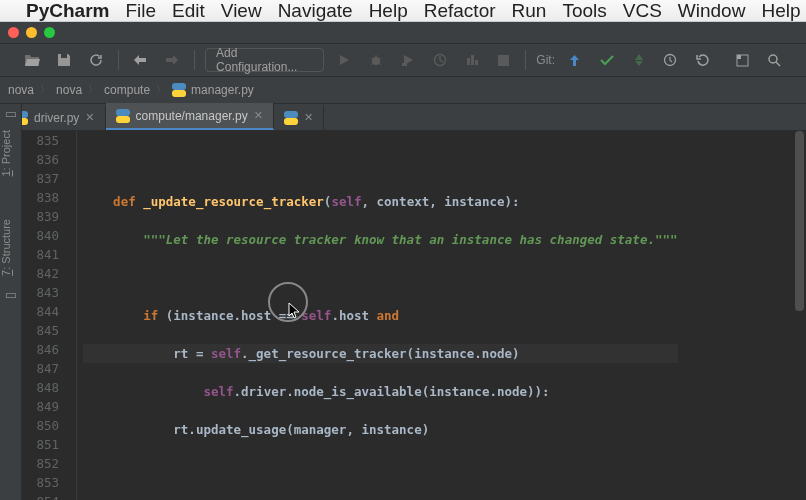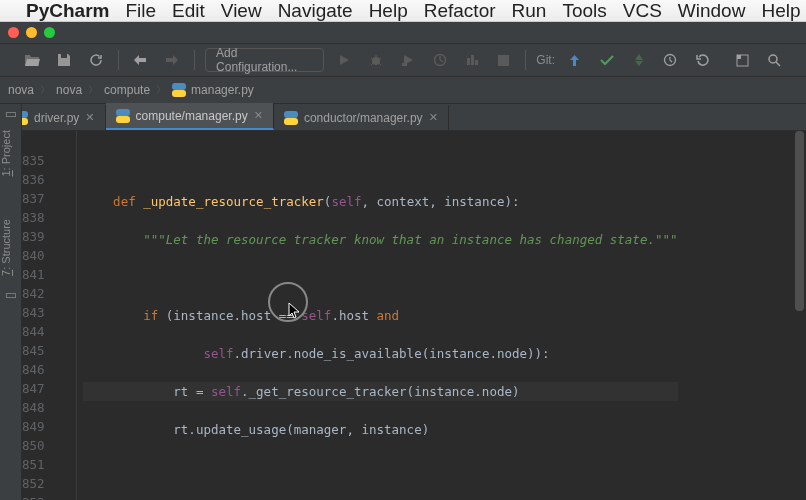--- a/index.html
+++ b/index.html
@@ -39,23 +39,23 @@
   .tab.active { background:#4e5254; color:#c8c8c8; border-bottom:2px solid #4a88c7; height:27px; }
   .tab .close { color:#888; font-size:11px; }
 
   
   .leftstrip { position:absolute; left:0; top:104px; bottom:0; width:22px; background:#3c3f41; border-right:1px solid #2d2d2d; }
   .striplabel { writing-mode:vertical-rl; transform:rotate(180deg); font-size:11px; color:#8c8c8c; padding:6px 0; display:flex; align-items:center; justify-content:center; }
   .stripicon { width:22px; height:18px; display:flex; align-items:center; justify-content:center; color:#888; margin-bottom:2px; }
 
   
   .editor { position:absolute; left:22px; top:131px; right:0; bottom:0; background:#2b2b2b; font-family:"Menlo","Consolas",monospace; font-size:12.5px; line-height:19px; display:flex; }
-  .gutter { width:45px; text-align:left; color:#606366; padding-right:8px; padding-top:20px; user-select:none; background:#2b2b2b; }
+  .gutter { width:45px; text-align:right; color:#606366; padding-right:8px; padding-top:0; user-select:none; background:#2b2b2b; }
   .gbar { position:absolute; left:45px; top:0; bottom:0; width:10px; border-right:1px solid #3b3b3b; }
-  .code { padding-top:4px; padding-left:16px; white-space:pre; }
+  .code { padding-top:4px; padding-left:16px; white-space:pre;font-weight:bold; }
   .ln { height:19px; }
   .hl { background:#323232; }
 
   
   .sb { position:absolute; right:2px; top:131px; width:9px; height:180px; background:#4f4f4f; border-radius:4px; }
 
   
   .ring { position:absolute; width:40px; height:40px; border:2px solid #888; border-radius:50%; pointer-events:none; }
   .cursor { position:absolute; width:14px; height:18px; pointer-events:none; }
 
@@ -246,21 +246,20 @@
     <span>compute/manager.py</span>
     <span class="close">✕</span>
   </div>
   <div class="tab">
     <span class="py-icon">
         <svg width="14" height="14" viewBox="0 0 14 14">
           <rect width="14" height="7" rx="3" fill="#4b8bbe"></rect>
           <rect y="7" width="14" height="7" rx="3" fill="#ffd43b"></rect>
         </svg>
       </span>
-    <span>conductor/manager.py</span>
     <span class="close">✕</span>
   </div>
 </div>
 
 <div class="leftstrip">
   <div class="stripicon">▭</div>
   <div class="striplabel">
       <span><u>1</u>: <span>Project</span></span>
     </div>
   <div style="height:30px"></div>
@@ -293,22 +292,22 @@
       <div class="ln">853</div>
       <div class="ln">854</div>
     </div>
   <div class="gbar"></div>
   <div class="code">
 <div class="ln"></div>
 <div class="ln"><span>    </span><span class="kw">def </span><span class="fn">_update_resource_tracker</span><span>(</span><span class="slf">self</span><span class="par">, context, instance):</span></div>
 <div class="ln str">        """Let the resource tracker know that an instance has changed state."""</div>
 <div class="ln"></div>
 <div class="ln"><span>        </span><span class="kw">if </span><span>(instance.host == </span><span class="slf">self</span><span>.host </span><span class="kw">and</span></div>
+<div class="ln hl"><span>            rt = </span><span class="slf">self</span><span>._get_resource_tracker(instance.node)</span></div>
 <div class="ln"><span>                </span><span class="slf">self</span><span>.driver.node_is_available(instance.node)):</span></div>
-<div class="ln hl"><span>            rt = </span><span class="slf">self</span><span>._get_resource_tracker(instance.node)</span></div>
 <div class="ln">            rt.update_usage(manager, instance)</div>
 <div class="ln"></div>
 <div class="ln"><span>    </span><span class="kw">def </span><span class="fn">_instance_update</span><span>(</span><span class="slf">self</span><span class="par">, context, instance, **kwargs):</span></div>
 
 
 
 
 
 
 

